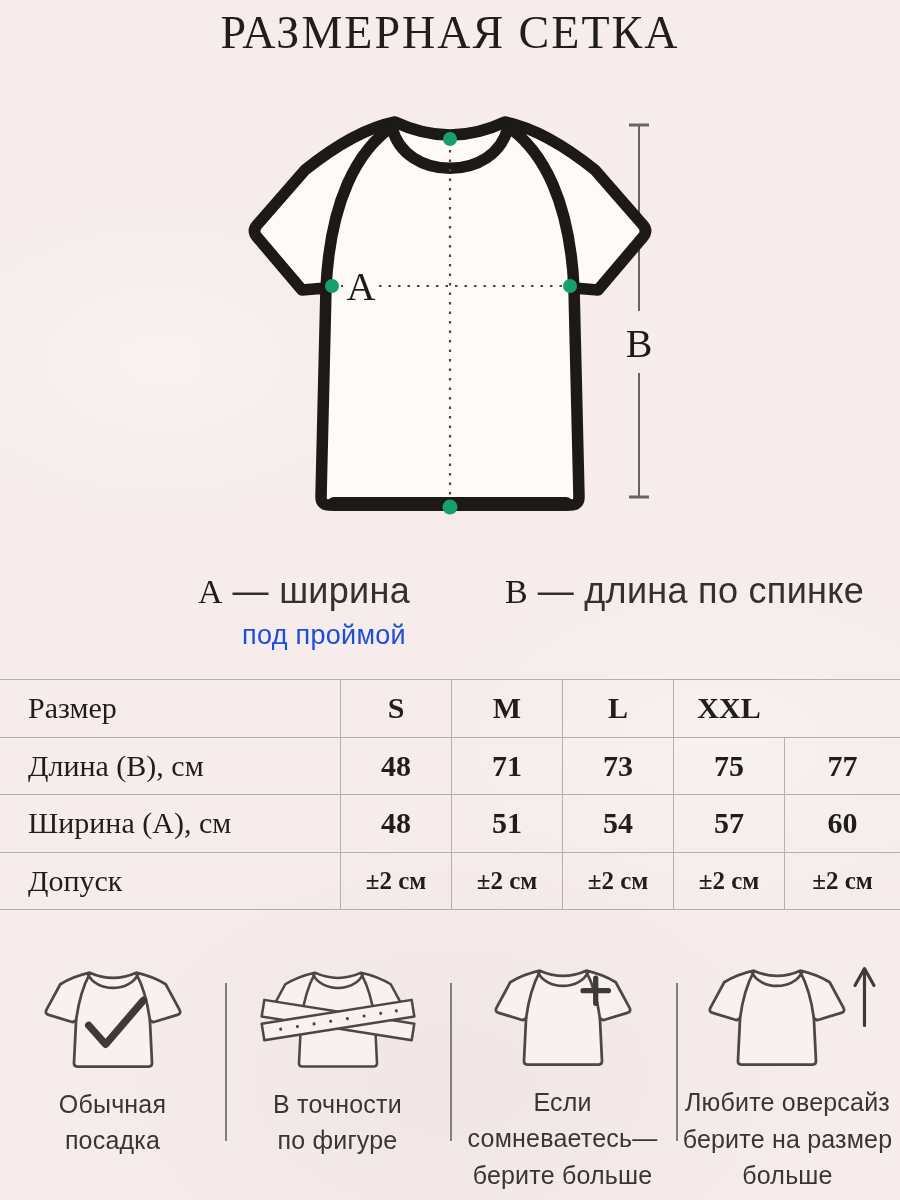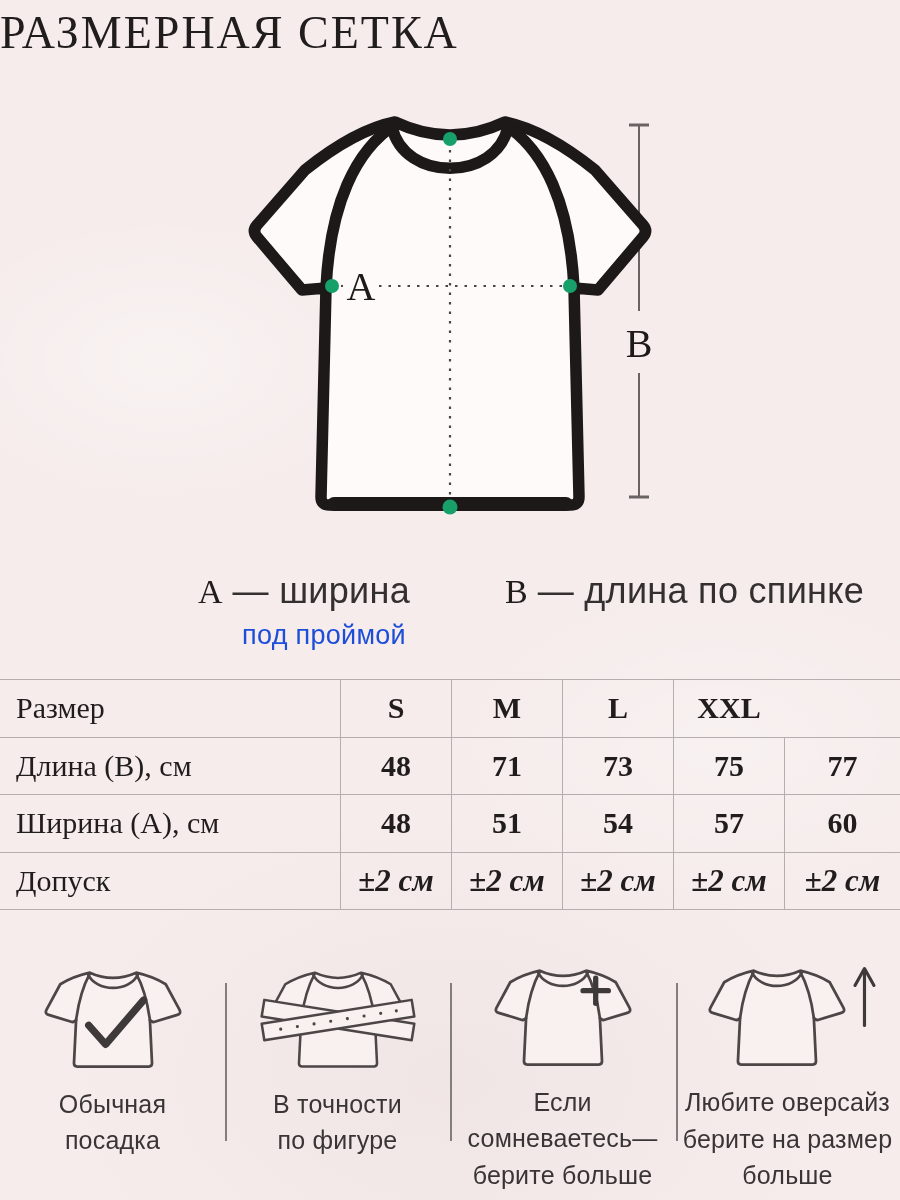--- a/index.html
+++ b/index.html
@@ -9,21 +9,21 @@
     background:
       radial-gradient(420px 260px at 18% 30%, rgba(255,255,255,.35), transparent 60%),
       radial-gradient(500px 300px at 80% 62%, rgba(255,255,255,.28), transparent 60%),
       radial-gradient(600px 400px at 50% 90%, rgba(228,213,212,.28), transparent 65%),
       #f5eceb;
     color:#262222;
   }
 
   .page-title{
     position:absolute;top:6px;left:0;width:900px;
-    font-family:"Liberation Serif",serif;
+    text-align:center;font-family:"Liberation Serif",serif;
     font-size:46px;font-weight:normal;letter-spacing:2px;color:#211d1d;margin:0;
   }
 
   svg.diagram{position:absolute;left:0;top:80px;width:900px;height:560px;}
 
   
   .legend{position:absolute;top:570px;left:0;width:900px;height:90px;}
   .legend .entry{position:absolute;top:0;}
   .legend .entry.a{left:198px;}
   .legend .entry.b{left:505px;}
@@ -36,23 +36,23 @@
   .sizes-table{
     position:absolute;top:679px;left:0;width:900px;
     border-top:1.5px solid #b6aeae;
     font-family:"Liberation Serif",serif;
   }
   .t-row{
     display:grid;grid-template-columns:340px 111px 111px 111px 111px 1fr;
     height:56.5px;border-bottom:1.5px solid #b6aeae;align-items:center;
   }
   .t-row .cell{height:100%;display:flex;align-items:center;justify-content:center;}
-  .t-row .cell.label{justify-content:flex-start;padding-left:16px;font-size:30px;color:#211d1d;}
+  .t-row .cell.label{justify-content:flex-start;padding-left:28px;font-size:30px;color:#211d1d;}
   .t-row .cell.val{border-left:1.5px solid #b6aeae;font-weight:bold;font-size:30px;color:#211d1d;}
-  .t-row .cell.tol{font-size:31px;font-style:italic;}
+  .t-row .cell.tol{font-size:25px;}
 
   
   .tips{position:absolute;top:958px;left:0;width:900px;height:235px;display:flex;}
   .tip{width:225px;display:flex;flex-direction:column;align-items:center;}
   .tip .art{height:118px;display:flex;align-items:flex-end;justify-content:center;}
   .tip .caption{margin-top:10px;text-align:center;font-size:25px;line-height:1.45;color:#3a3535;letter-spacing:.2px;}
   .tip-divider{position:absolute;top:25px;width:1.5px;height:158px;background:#847d7d;}
   .tip-divider.d1{left:225px;}
   .tip-divider.d2{left:450px;}
   .tip-divider.d3{left:676px;}

